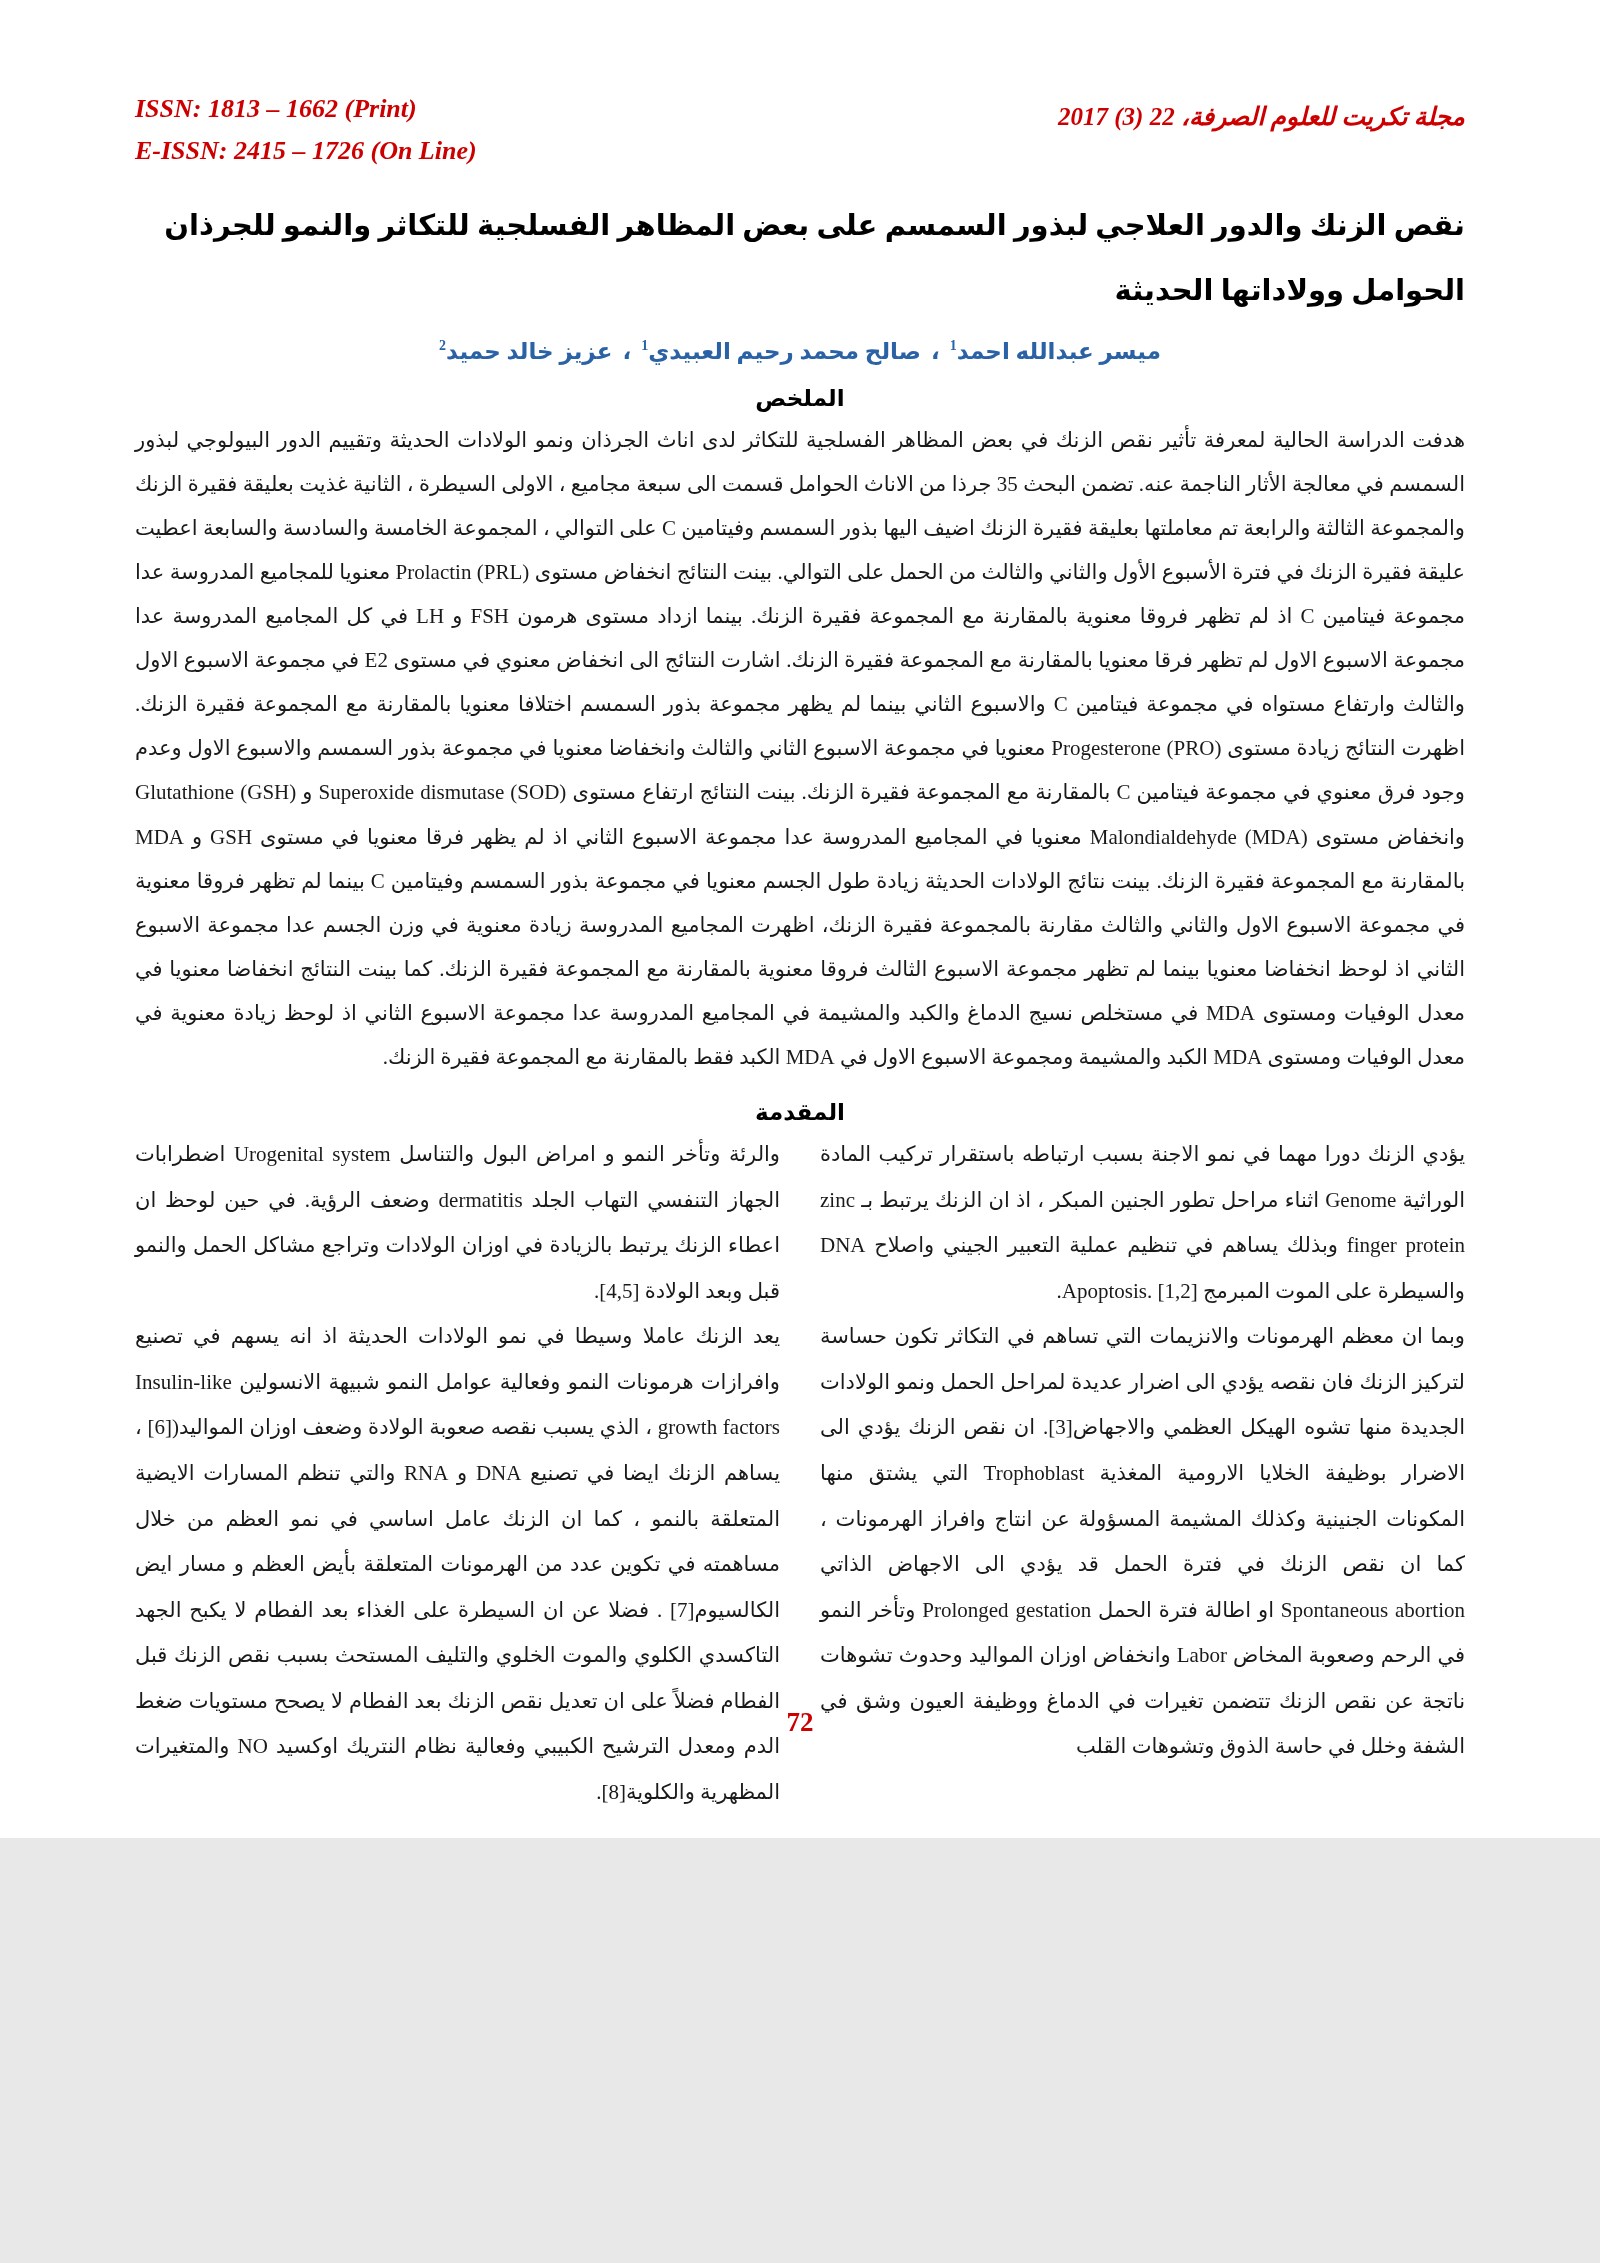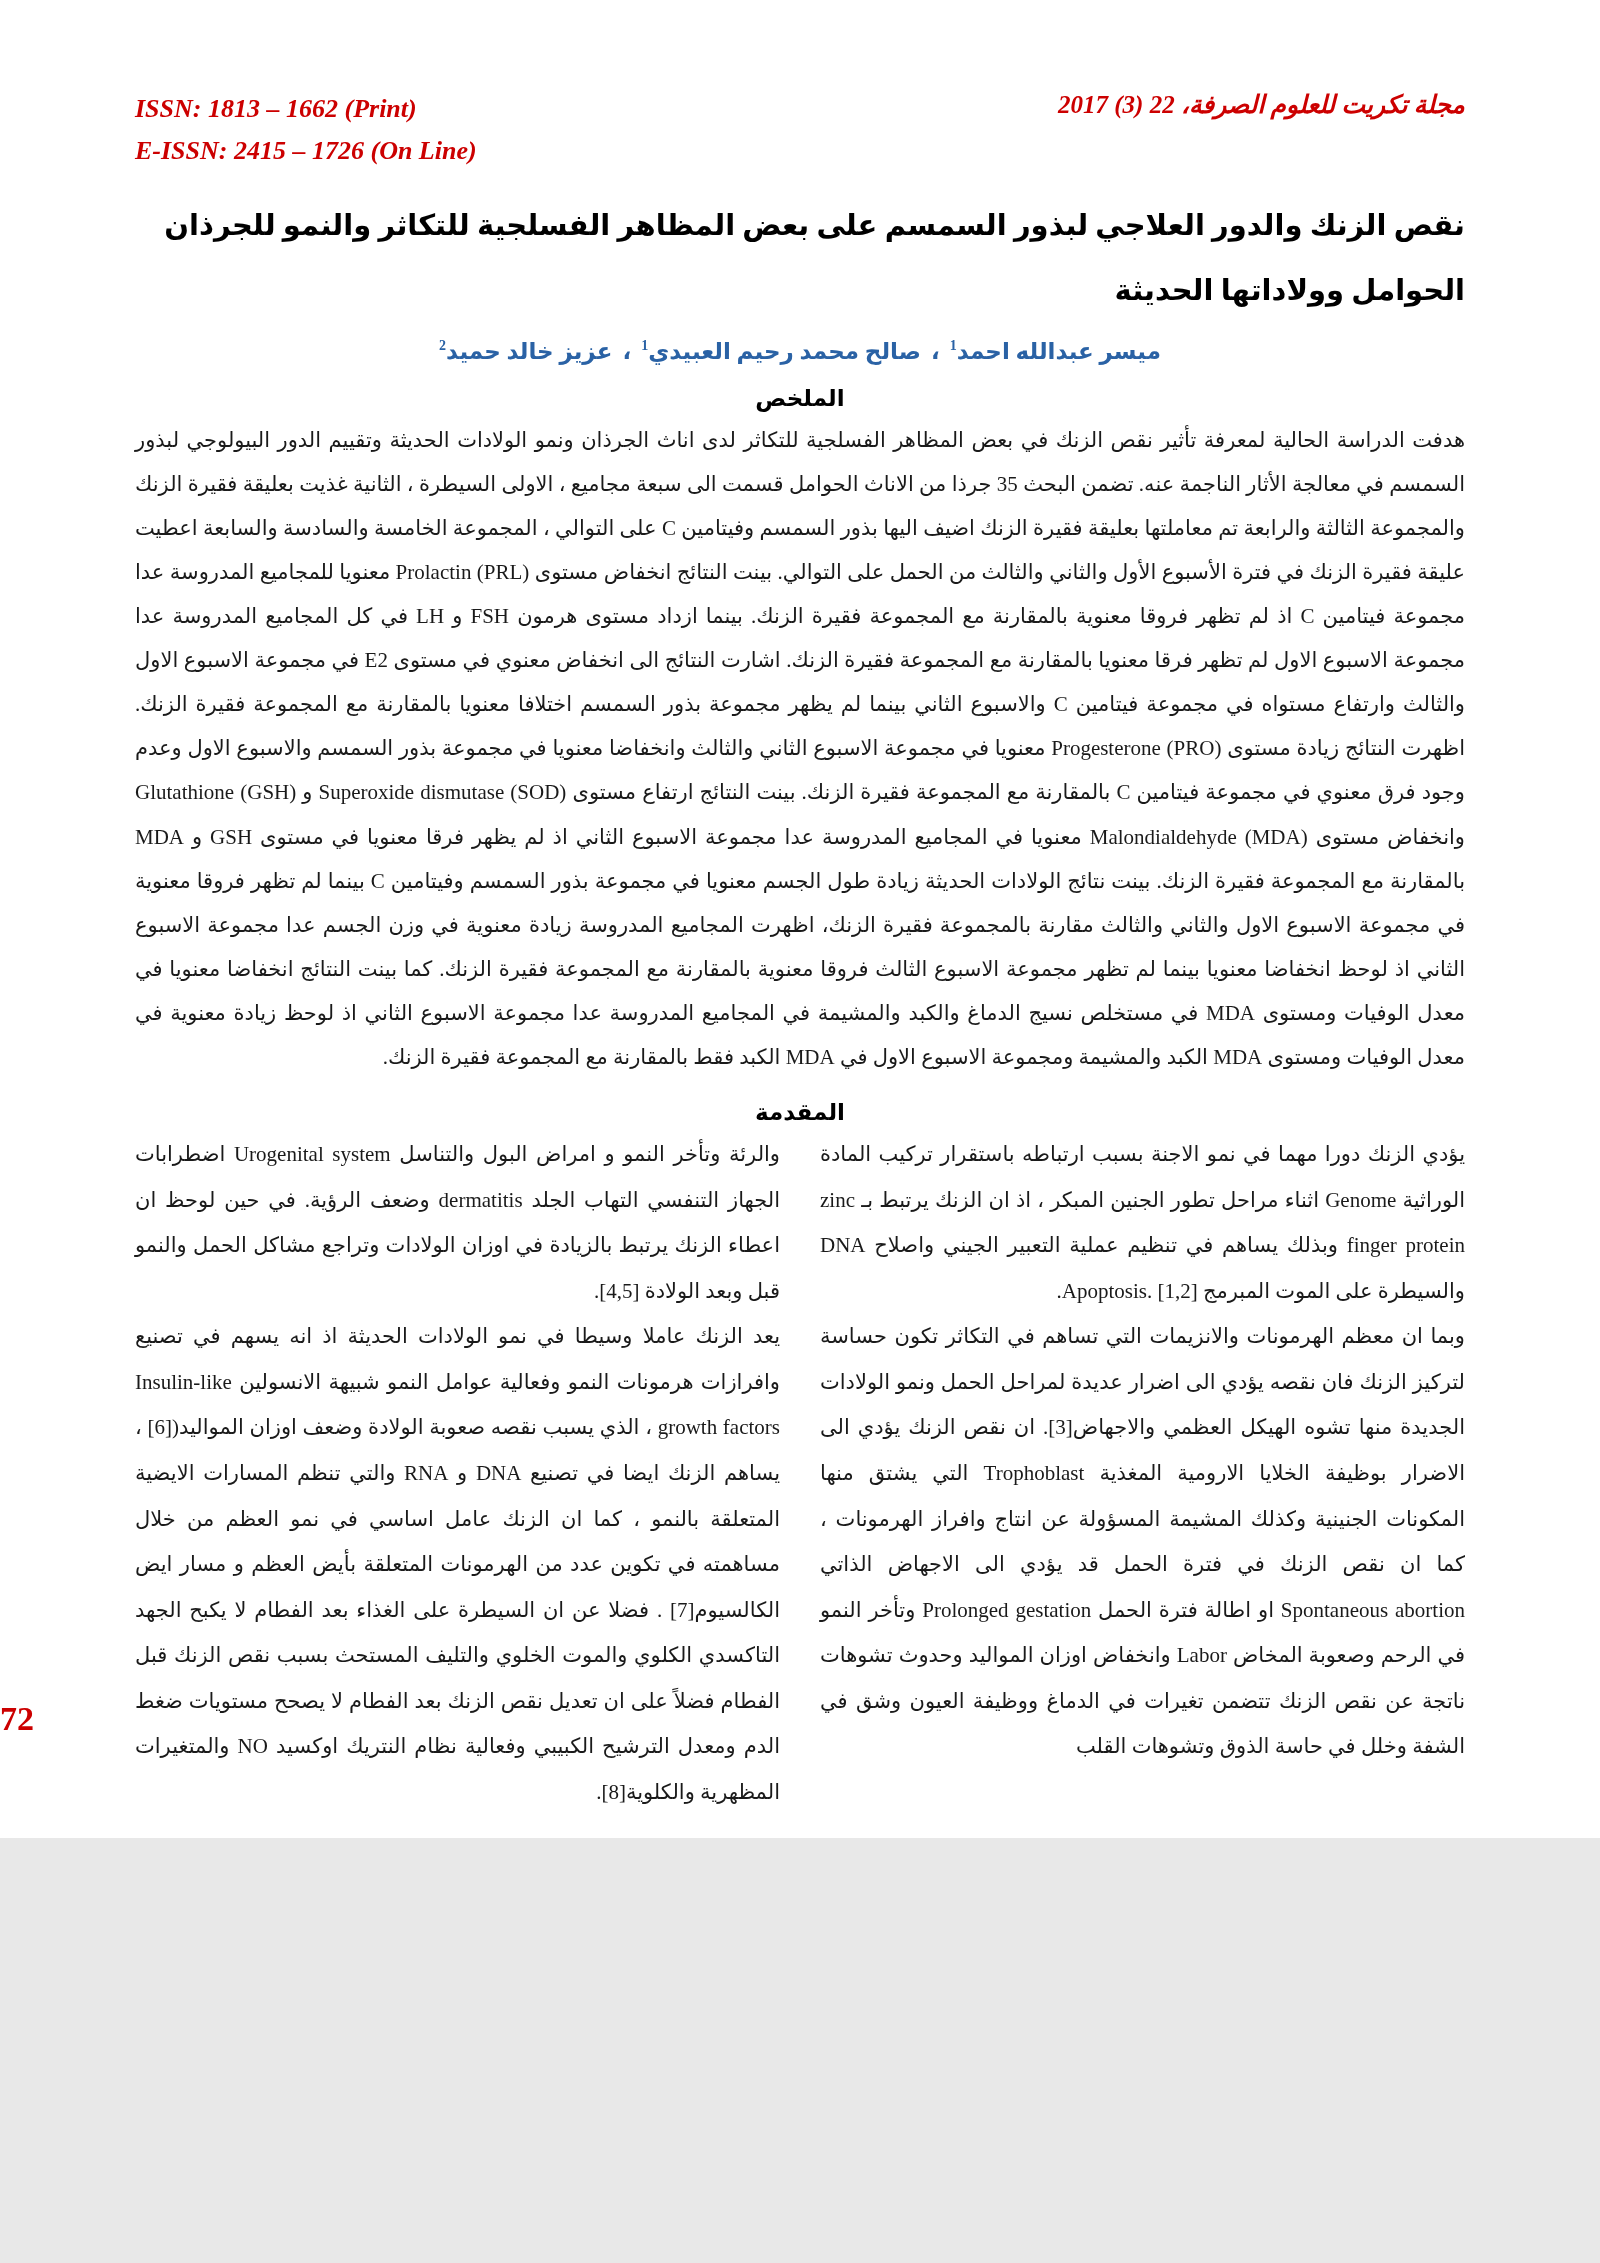--- a/index.html
+++ b/index.html
@@ -8,37 +8,37 @@
     position:relative;box-sizing:border-box;
     padding:88px 135px 0 135px;
     font-family:"Liberation Serif","DejaVu Sans",serif;
     color:var(--body-text,#1a1a1a);
     overflow:hidden;
   }
   .header{display:flex;justify-content:space-between;align-items:flex-start;}
   .issn{color:var(--accent-red,#cc0000);font-weight:bold;font-style:italic;
         font-size:26px;line-height:1.6;direction:ltr;}
   .jname{color:var(--accent-red,#cc0000);font-weight:bold;font-style:italic;
-        font-size:25px;margin-top:2px;text-align:left;}
+        font-size:25px;margin-top:14px;text-align:left;}
   .title{font-weight:bold;font-size:29px;line-height:2.25;
         color:var(--title-color,#000);margin:22px 0 0 0;}
   .authors{text-align:center;color:var(--author-blue,#2a62a5);font-weight:bold;
         font-size:23px;margin-top:14px;}
   .authors sup,.affil sup{font-size:14px;}
   .asep{margin:0 10px;}
   .affil{text-align:center;color:var(--accent-red,#cc0000);font-weight:bold;
         font-style:italic;font-size:20px;line-height:2.3;margin-top:8px;}
   .sec{font-size:23px;font-weight:bold;color:#000;text-align:center;
         margin:20px 0 6px 0;}
   .abst{text-align:justify;font-size:21px;line-height:2.1;margin:0;}
   .cols{display:flex;gap:40px;margin-top:4px;}
   .col{flex:1 1 0;min-width:0;}
   .col p{text-align:justify;font-size:21px;line-height:2.17;margin:0;}
-  .pageno{position:absolute;bottom:100px;left:0;right:0;
-        color:var(--accent-red,#cc0000);font-weight:bold;font-size:34px;margin-top:20px;}
+  .pageno{position:absolute;bottom:100px;left:0;right:0;text-align:center;
+        color:var(--accent-red,#cc0000);font-weight:bold;font-size:27px;margin-top:20px;}
 </style>
 </head>
 <body>
 
 <div class="page">
 
   <div class="header">
     <div class="issn">
       <div>ISSN: 1813 – 1662 (Print)</div>
       <div>E-ISSN: 2415 – 1726 (On Line)</div>

